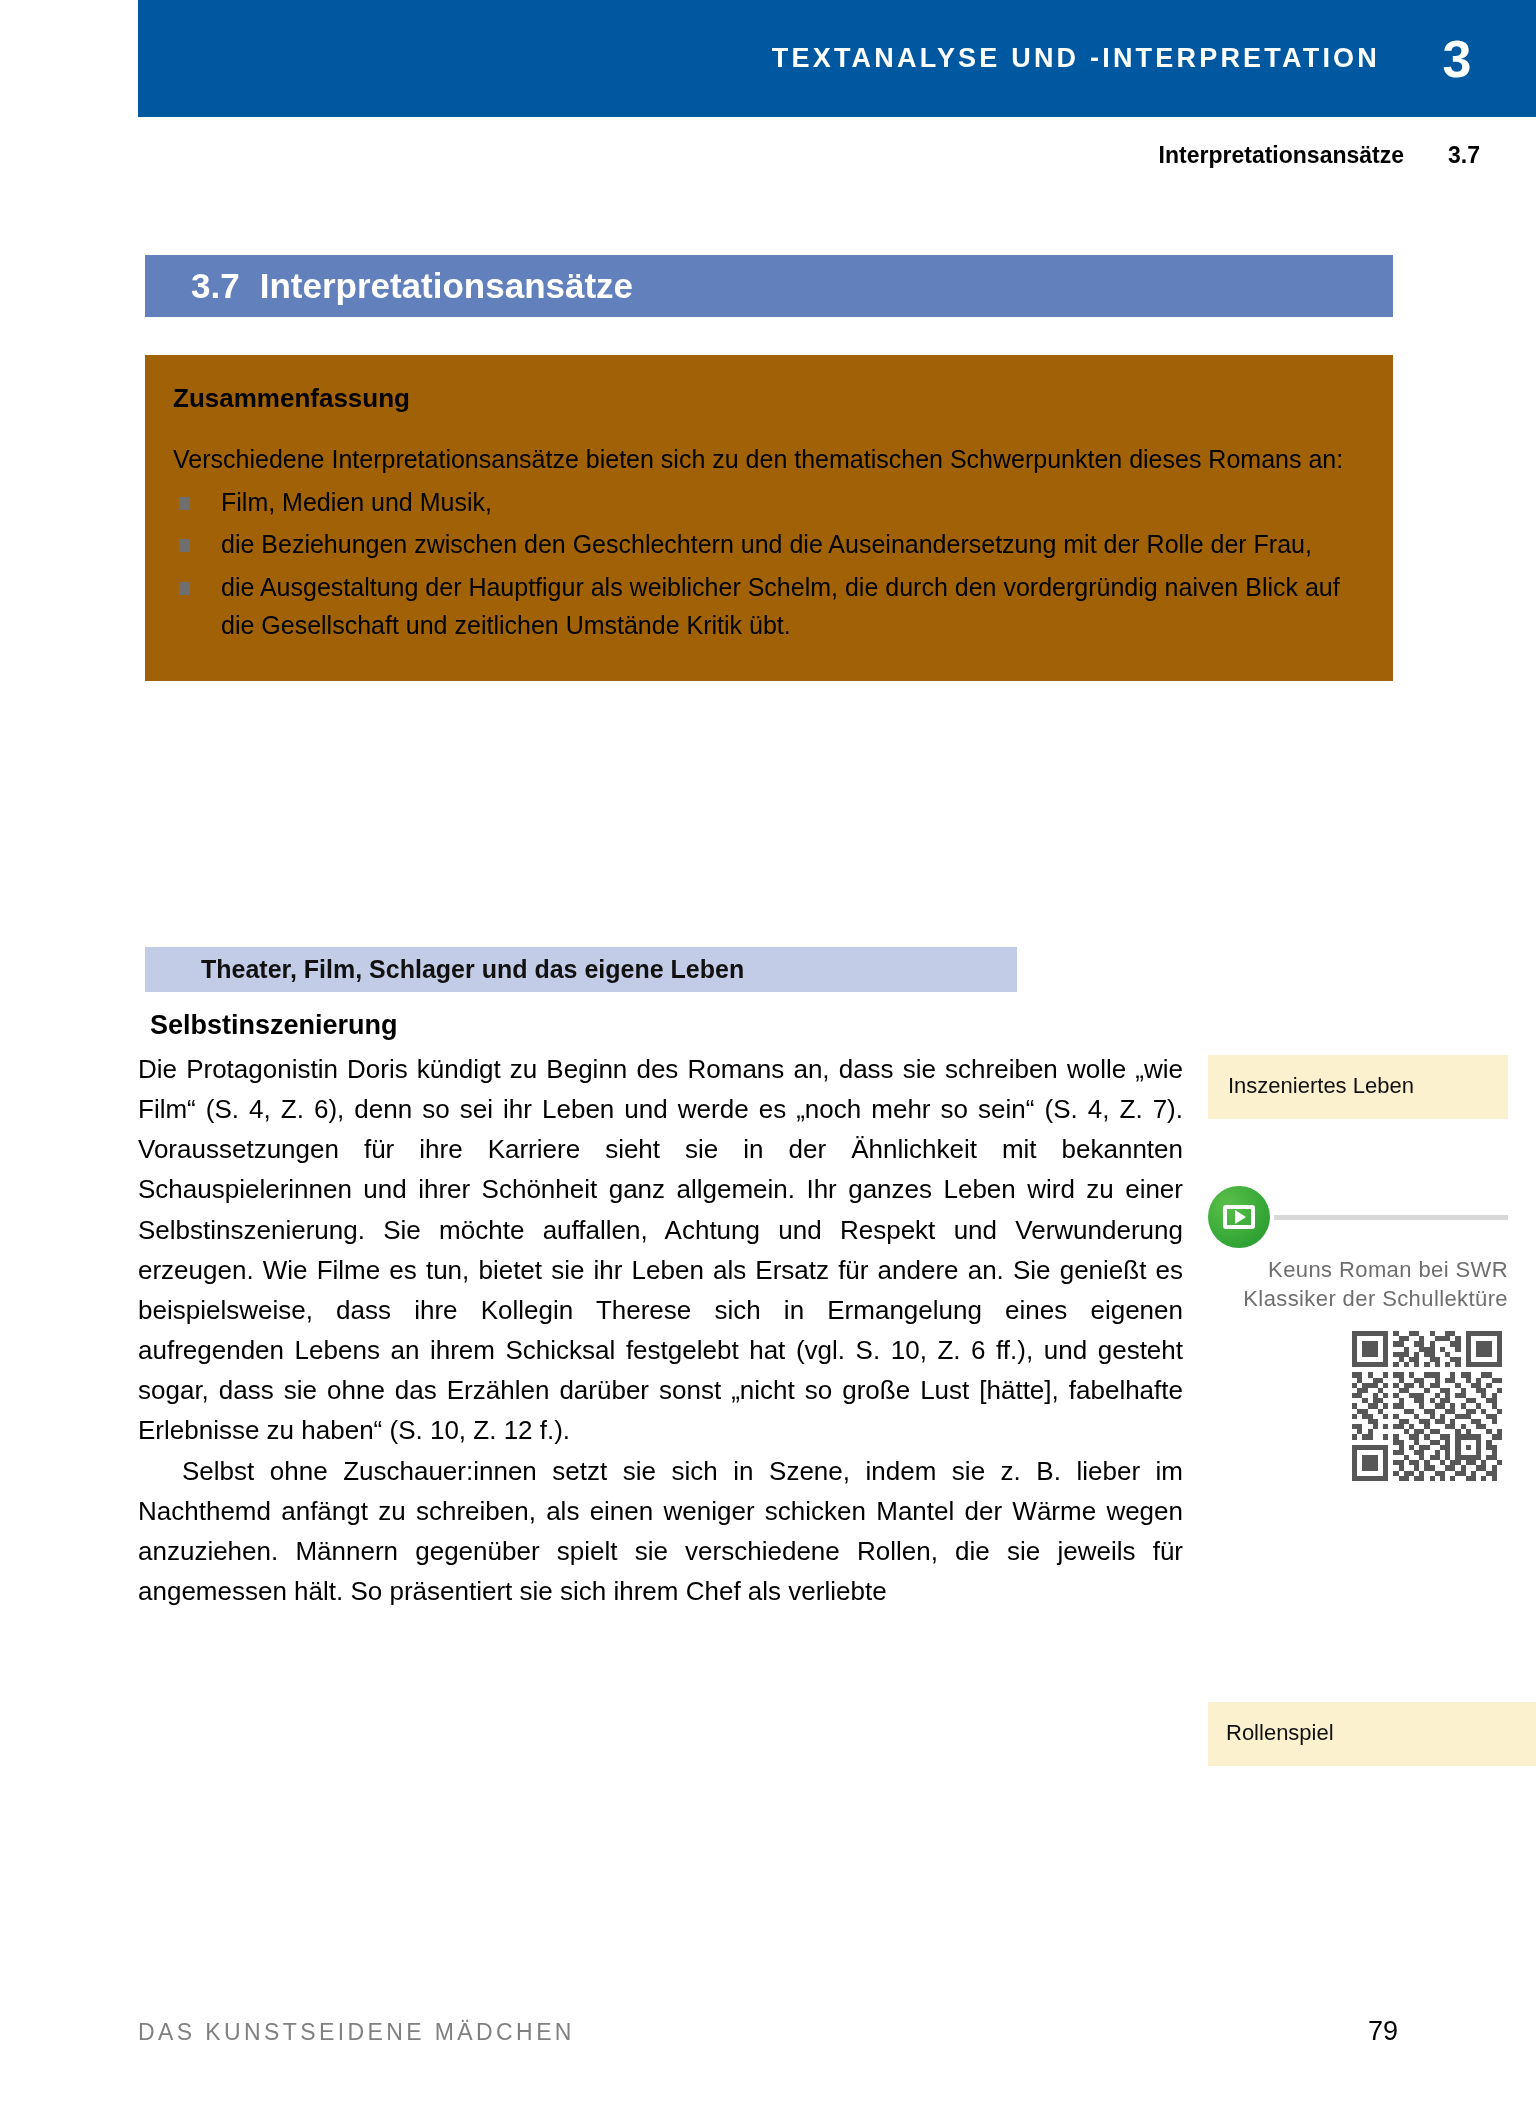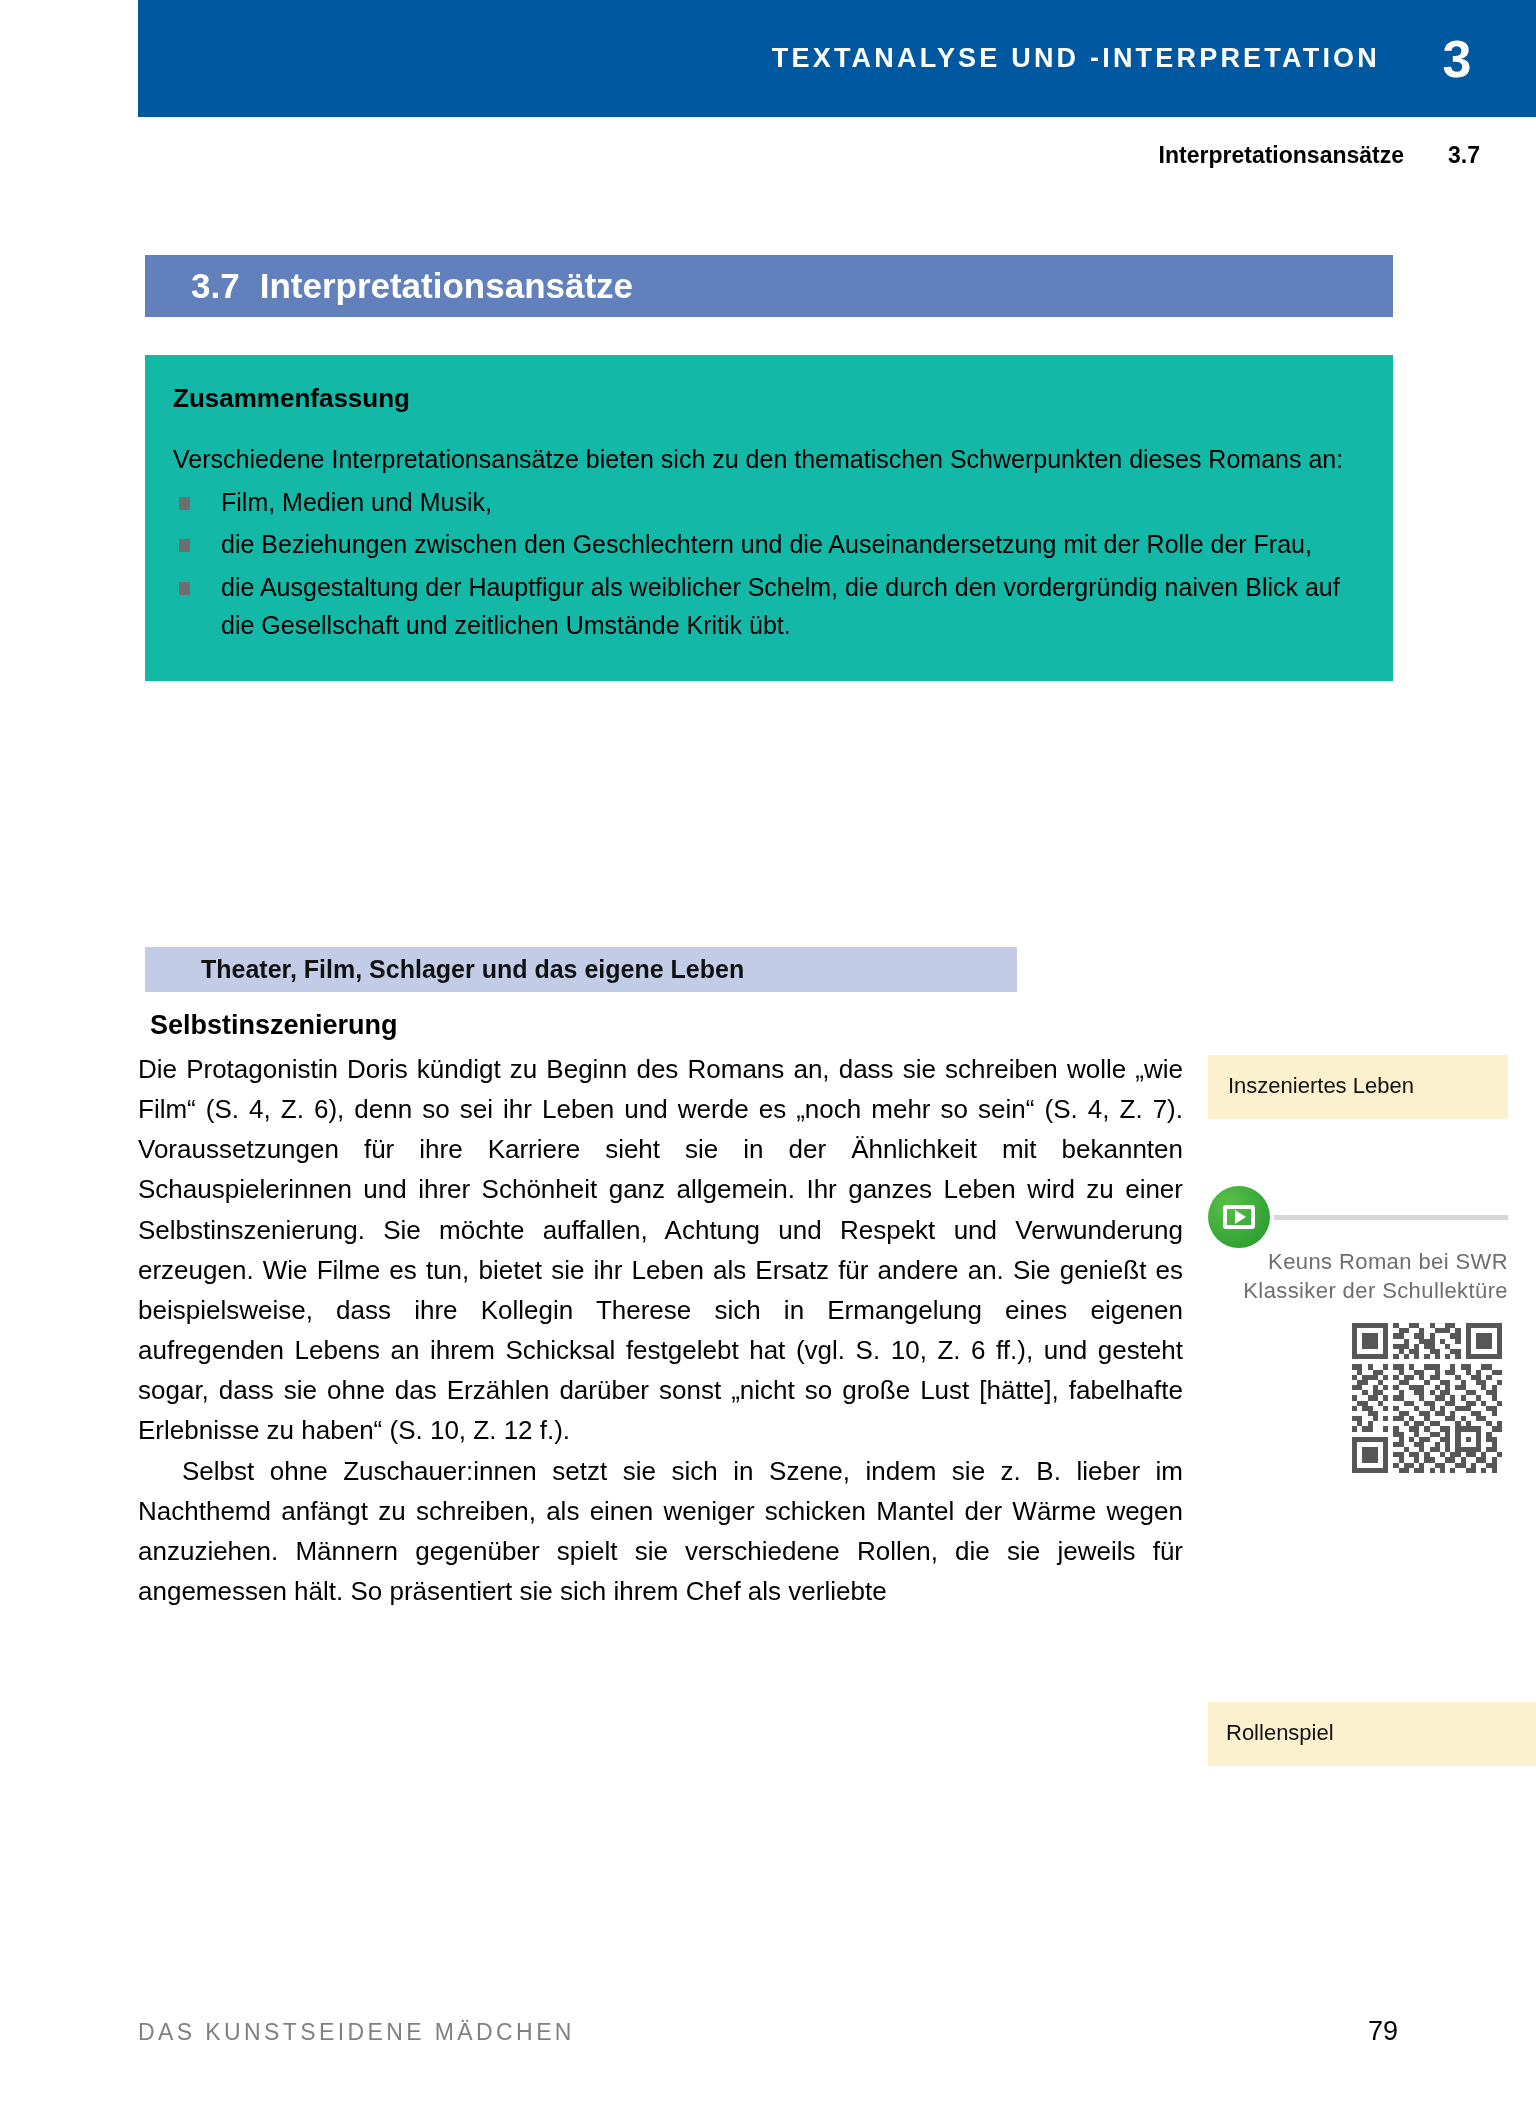--- a/index.html
+++ b/index.html
@@ -90,21 +90,21 @@
     font-size: 35px;
     font-weight: 700;
   }
 
   
   .summary-box {
     position: absolute;
     left: 145px;
     top: 355px;
     width: 1248px;
-    background: #14b8a6;
+    background: #a16207;
     box-sizing: border-box;
     padding: 28px 40px 36px 28px;
   }
   .summary-title {
     font-size: 26px;
     font-weight: 700;
     margin: 0 0 26px 0;
     color: #000000;
   }
   .summary-intro {
@@ -236,20 +236,21 @@
     border-bottom: 7px solid transparent;
     margin-left: 3px;
   }
   .media-rule {
     flex: 1 1 auto;
     height: 5px;
     background: #D8D8D8;
     margin-left: 4px;
   }
   .media-caption {
+    margin-top: 8px;
     font-size: 22px;
     line-height: 1.3;
     color: #6E6E6E;
     text-align: right;
     letter-spacing: 0.4px;
   }
   .qr {
     margin-top: 18px;
     margin-left: auto;
     margin-right: 6px;

